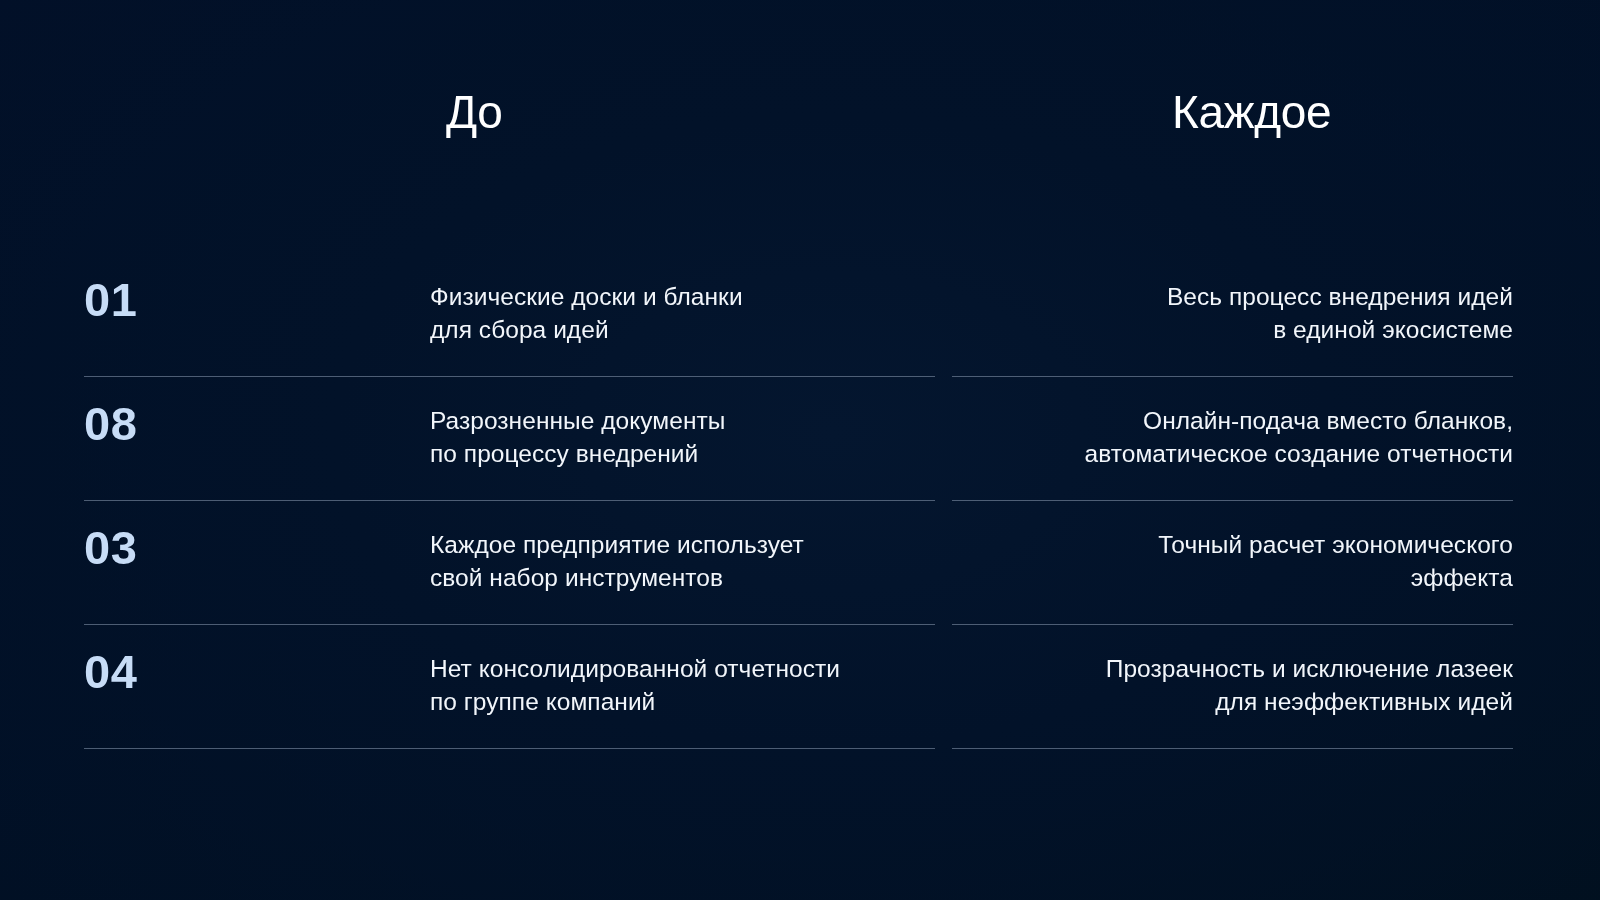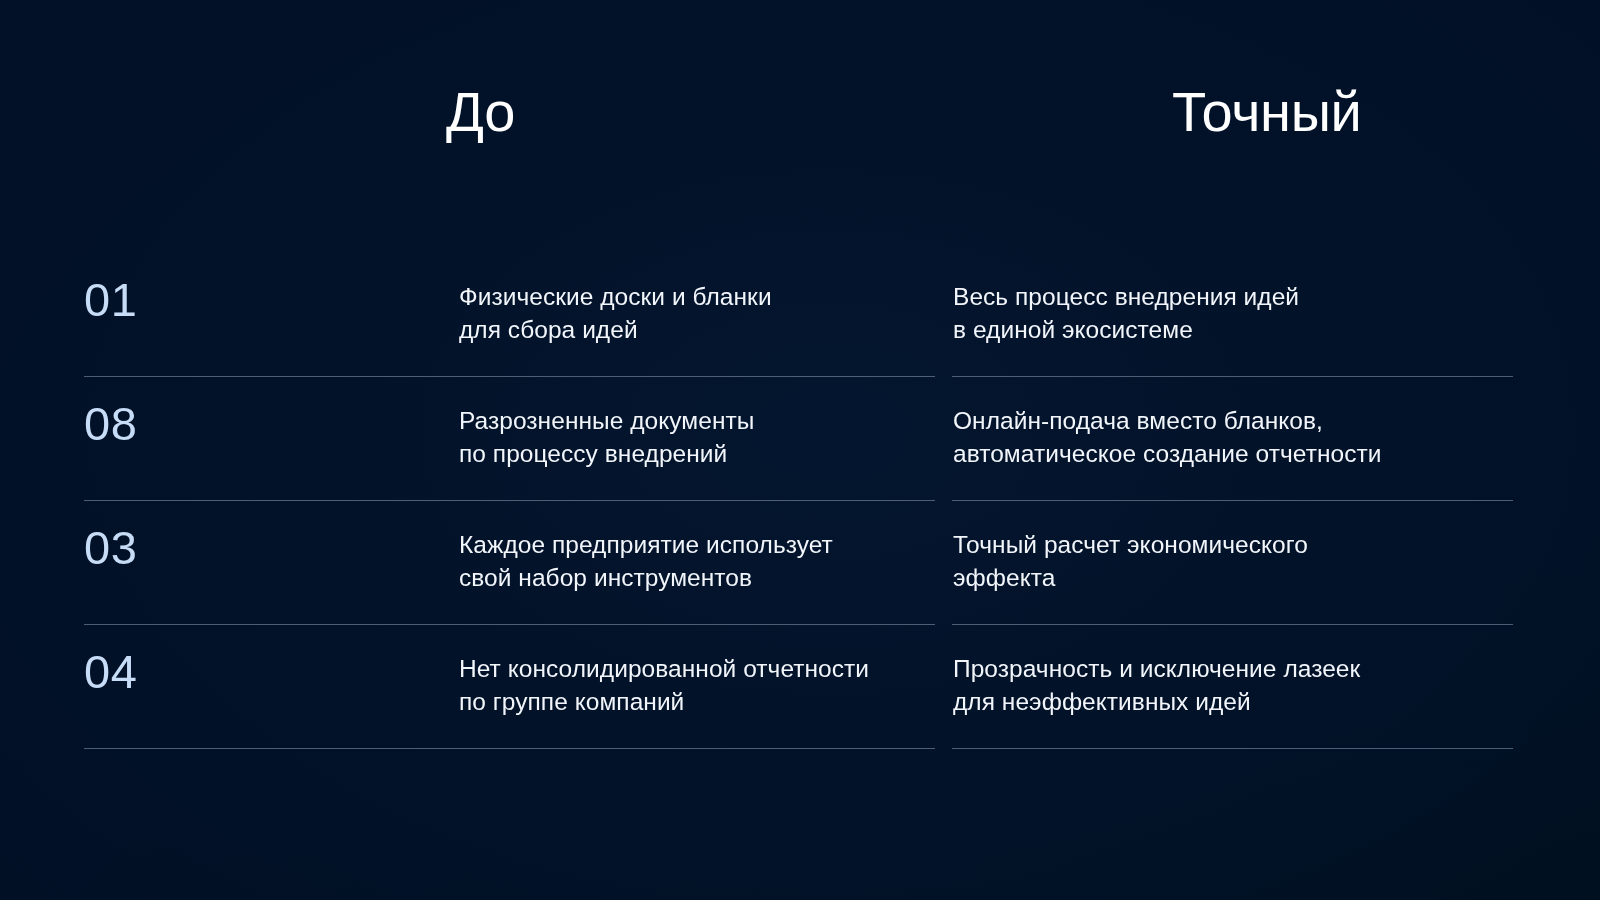--- a/index.html
+++ b/index.html
@@ -29,21 +29,21 @@
   .headers {
     position: absolute;
     top: 82px;
     left: 0;
     width: 1600px;
     height: 70px;
   }
   .col-head {
     position: absolute;
     color: #ffffff;
-    font-size: 56px;
+    font-size: 46px;
     font-weight: 400;
     letter-spacing: -0.3px;
     line-height: 60px;
     white-space: nowrap;
   }
   .col-head.before { left: 446px; }
   .col-head.after  { left: 1172px; }
 
   
   .rows {
@@ -61,59 +61,59 @@
     position: relative;
     height: 124px;
   }
 
   .num {
     position: absolute;
     left: 84px;
     top: 20px;
     color: #c7dcf6;
     font-size: 47px;
-    font-weight: 400;
+    font-weight: 700;
     letter-spacing: 0.5px;
     line-height: 56px;
     white-space: nowrap;
   }
 
   .cell {
     position: absolute;
     top: 28px;
     color: #f2f6fb;
     font-size: 24.5px;
     font-weight: 400;
     line-height: 33px;
     letter-spacing: 0.05px;
     white-space: pre-line;
   }
-  .cell.before { left: 459px;  width: 470px; }
-  .cell.after  { left: 953px;  width: 560px; }
+  .cell.before { left: 430px;  width: 470px; }
+  .cell.after  { left: 953px;  width: 560px; text-align: right; }
 
   
   .divider {
     position: absolute;
     height: 1px;
     background: #7c8da3;
     opacity: 0.62;
   }
   .divider.left  { left: 84px;  width: 851px; }
   .divider.right { left: 952px; width: 561px; }
 
   .rule-set { position: absolute; left: 0; width: 1600px; height: 1px; }
 </style>
 </head>
 <body>
 
 <div class="slide">
 
   <div class="headers">
     <div class="col-head before">До</div>
-    <div class="col-head after">Точный</div>
+    <div class="col-head after">Каждое</div>
   </div>
 
   <div class="rows">
 
     <div class="row">
       <div class="row-inner">
         <div class="num">01</div>
         <div class="cell before">Физические доски и бланки
 для сбора идей</div>
         <div class="cell after">Весь процесс внедрения идей

